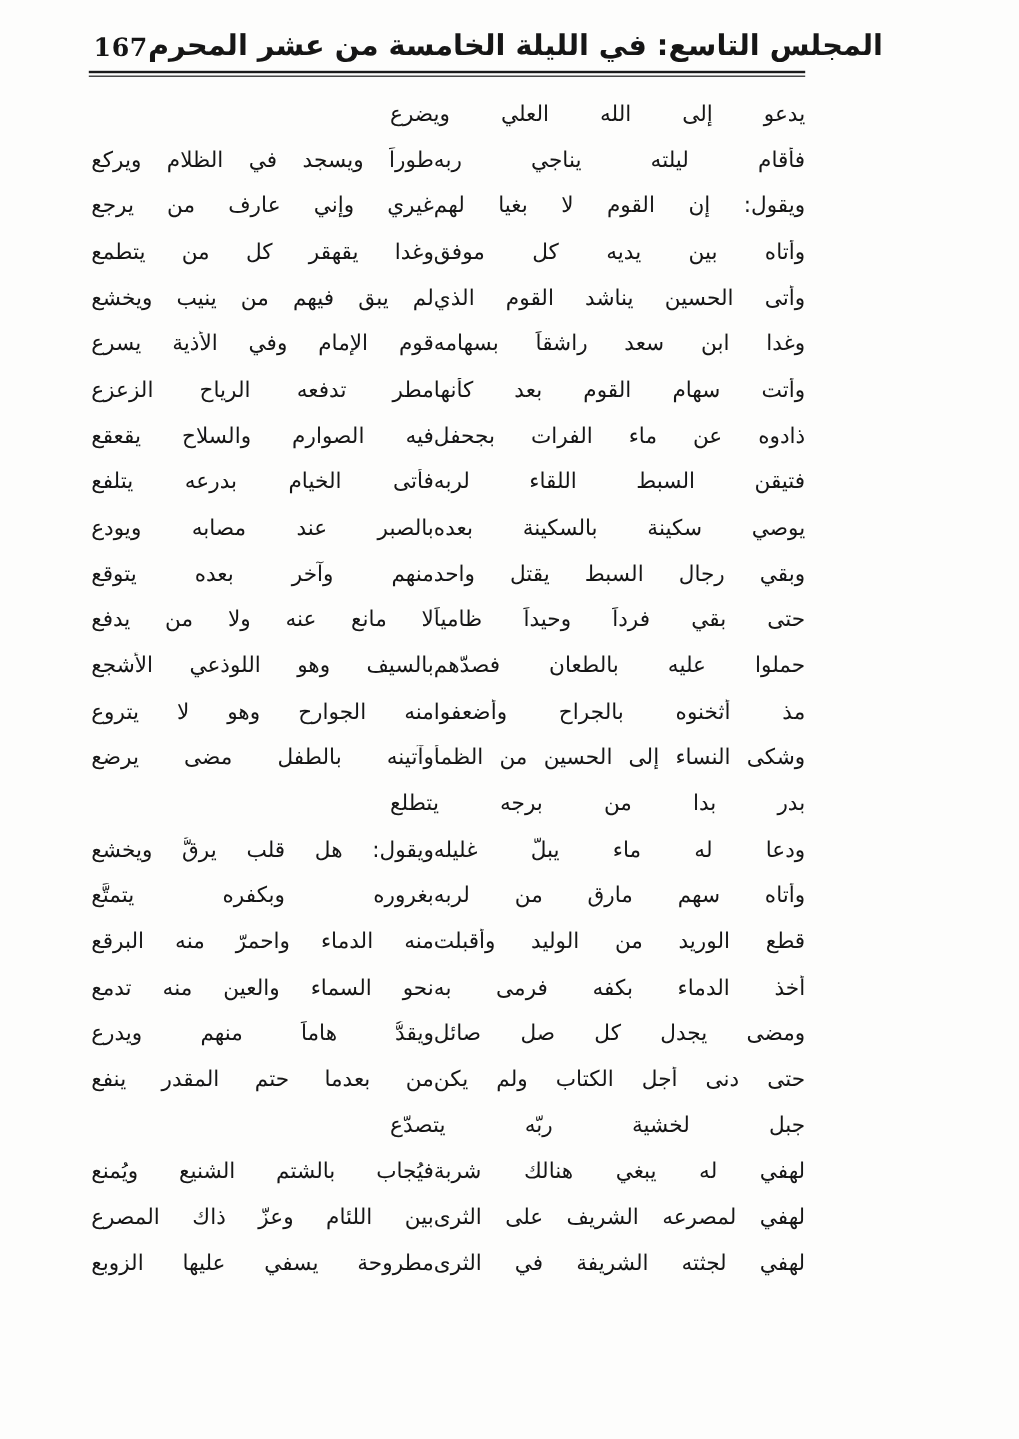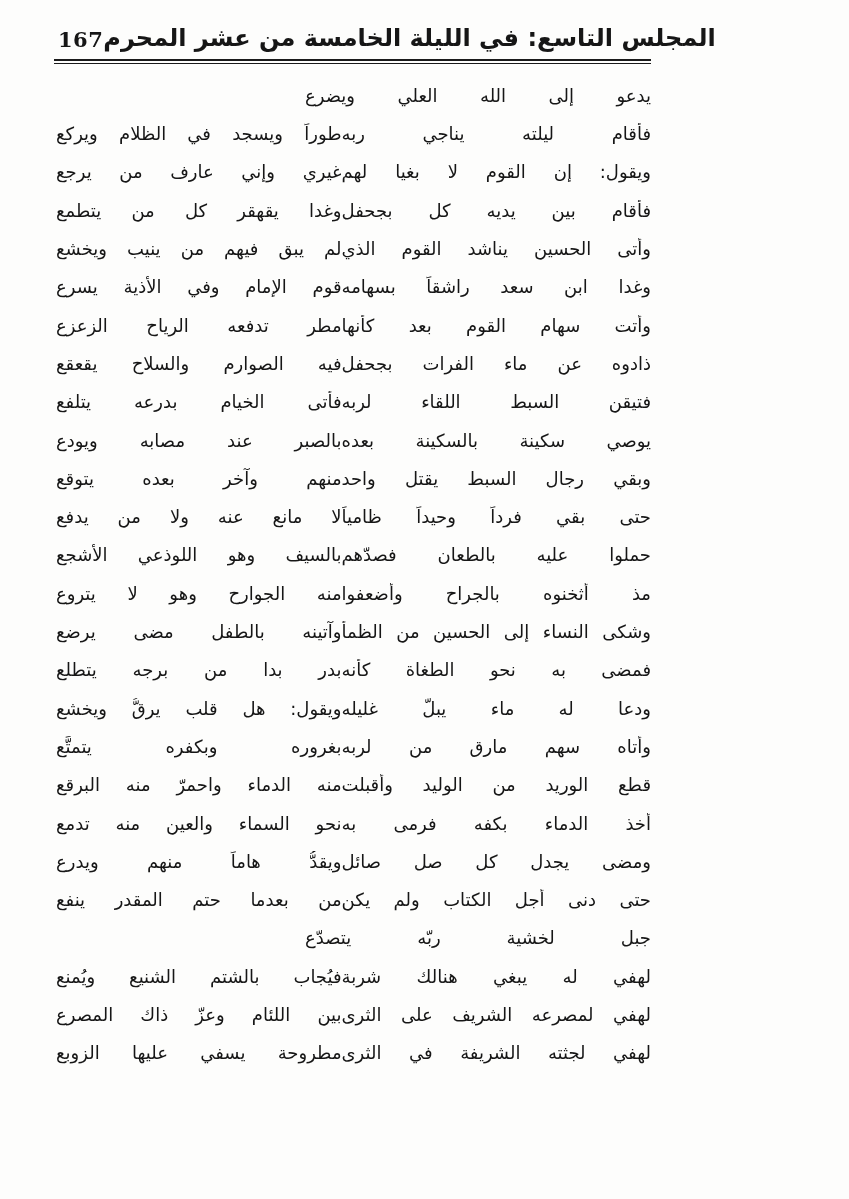--- a/index.html
+++ b/index.html
@@ -3,21 +3,21 @@
 <meta charset="utf-8">
 <style>
   html, body { margin: 0; padding: 0; }
   body {
     width: 849px; height: 1199px;
     background: #fdfdfc;
     color: #161616;
     font-family: "DejaVu Sans", sans-serif;
     overflow: hidden;
   }
-  .page { position: relative; width: 693px; height: 1199px; }
+  .page { position: relative; width: 693px; height: 1199px; padding-left: 20px; }
 
   .header {
     display: flex;
     justify-content: space-between;
     align-items: flex-end;
     padding: 24px 42px 0 58px;
     direction: ltr;
   }
   .page-number {
     font-family: "DejaVu Serif", serif;
@@ -78,21 +78,21 @@
     </div>
     <div class="row">
       <div class="hemistich sadr">فأقام ليلته يناجي ربه</div>
       <div class="hemistich ajz">طوراً ويسجد في الظلام ويركع</div>
     </div>
     <div class="row">
       <div class="hemistich sadr">ويقول: إن القوم لا بغيا لهم</div>
       <div class="hemistich ajz">غيري وإني عارف من يرجع</div>
     </div>
     <div class="row">
-      <div class="hemistich sadr">فأقام بين يديه كل بجحفل</div>
+      <div class="hemistich sadr">وأتاه بين يديه كل موفق</div>
       <div class="hemistich ajz">وغدا يقهقر كل من يتطمع</div>
     </div>
     <div class="row">
       <div class="hemistich sadr">وأتى الحسين يناشد القوم الذي</div>
       <div class="hemistich ajz">لم يبق فيهم من ينيب ويخشع</div>
     </div>
     <div class="row">
       <div class="hemistich sadr">وغدا ابن سعد راشقاً بسهامه</div>
       <div class="hemistich ajz">قوم الإمام وفي الأذية يسرع</div>
     </div>
@@ -126,21 +126,20 @@
     </div>
     <div class="row">
       <div class="hemistich sadr">مذ أثخنوه بالجراح وأضعفوا</div>
       <div class="hemistich ajz">منه الجوارح وهو لا يتروع</div>
     </div>
     <div class="row">
       <div class="hemistich sadr">وشكى النساء إلى الحسين من الظمأ</div>
       <div class="hemistich ajz">وآتينه بالطفل مضى يرضع</div>
     </div>
     <div class="row">
-      <div class="hemistich sadr">فمضى به نحو الطغاة كأنه</div>
       <div class="hemistich ajz">بدر بدا من برجه يتطلع</div>
     </div>
     <div class="row">
       <div class="hemistich sadr">ودعا له ماء يبلّ غليله</div>
       <div class="hemistich ajz">ويقول: هل قلب يرقُّ ويخشع</div>
     </div>
     <div class="row">
       <div class="hemistich sadr">وأتاه سهم مارق من لربه</div>
       <div class="hemistich ajz">بغروره وبكفره يتمتَّع</div>
     </div>

